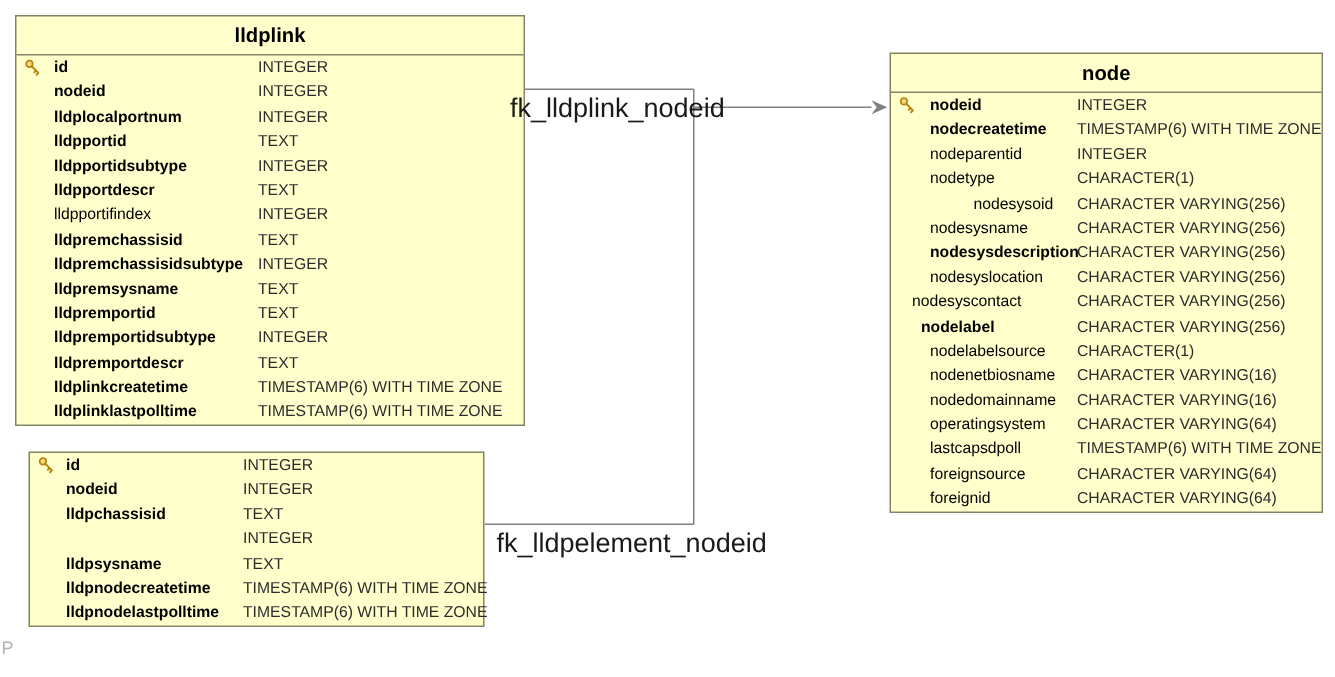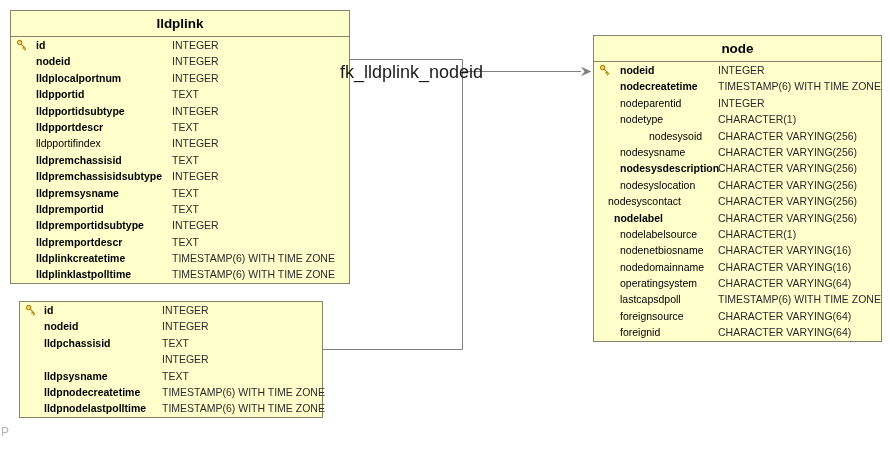--- a/index.html
+++ b/index.html
@@ -42,20 +42,21 @@
   <span class="watermark">P</span>
 
   <svg class="rel-lines" width="890" height="451" aria-hidden="true">
     <g stroke="#808080" stroke-width="1" fill="none">
       <path d="M334,59.5 H462.5 M462.5,59.5 V349.5 M323,349.5 H462.5 M462.5,71.5 H581"></path>
     </g>
     <path d="M581,66.8 L591.5,71.5 L581,76.2 L584.5,71.5 Z" fill="#808080" stroke="none"></path>
   </svg>
 
   <div class="rel-label" id="rel-label-0">fk_lldplink_nodeid</div>
+  <div class="rel-label" id="rel-label-1">fk_lldpelement_nodeid</div>
 
   <div id="tables">
       <div class="tbl" style="left: 10px; top: 10px; width: 340px;">
         <div class="tbl-title" style="height: 25px;">lldplink</div>
         <div class="tbl-row">
           <span class="key-ico"><svg viewBox="0 0 14 14" width="12" height="12">
               <circle cx="4.2" cy="4.2" r="2.5" fill="#f2dd88" stroke="#b8860b" stroke-width="1.4"></circle>
               <path d="M6 6 L11.2 11.2 M9.3 9.3 L8 10.8 M11.2 11.2 L9.8 12.6" stroke="#b8860b" stroke-width="1.5" fill="none" stroke-linecap="round"></path>
             </svg></span>
           <span class="col-name bold" style="left: 25px;">id</span>

